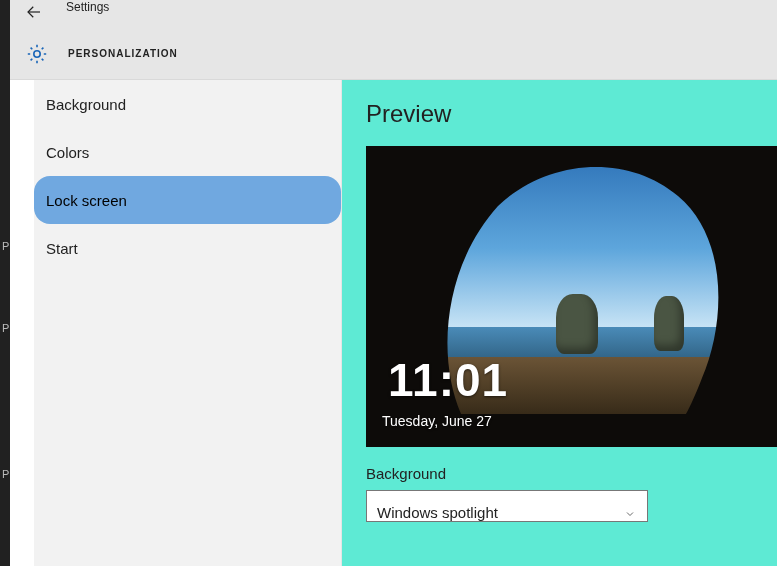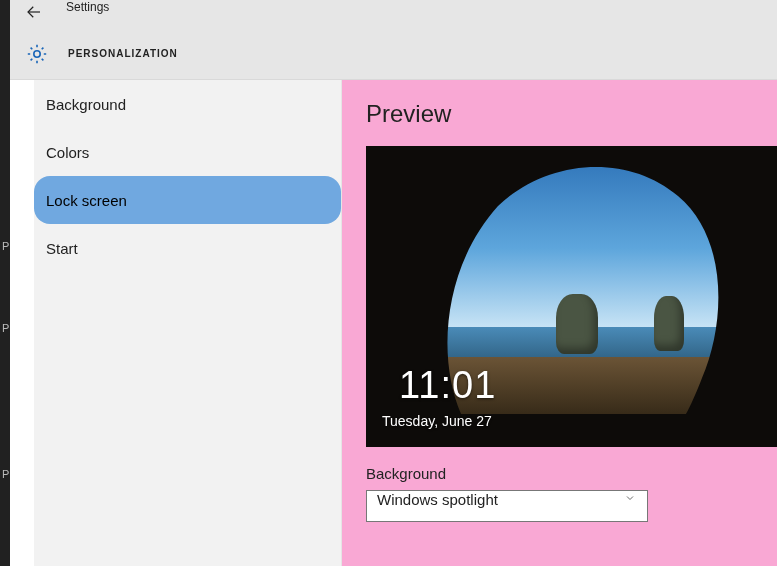--- a/index.html
+++ b/index.html
@@ -78,21 +78,21 @@
     color: #222;
     cursor: pointer;
   }
   .nav-item.selected {
     background: #70a8e0;
     color: #000;
     border-radius: 16px;
   }
   .content {
     flex: 1;
-    background: #f9a8d4;
+    background: #5eead4;
     padding: 20px 0 0 24px;
     display: flex;
     flex-direction: column;
   }
   .content-title {
     font-size: 24px;
     font-weight: 400;
     color: #222;
     margin-bottom: 18px;
   }
@@ -125,24 +125,24 @@
   .rock {
     position: absolute;
     background: #4a5543;
     border-radius: 40% 40% 20% 20%;
     box-shadow: inset -4px -6px 8px rgba(0,0,0,0.35);
   }
   .rock1 { width: 42px; height: 60px; left: 190px; top: 148px; }
   .rock2 { width: 30px; height: 55px; left: 288px; top: 150px; }
   .clock {
     position: absolute;
-    left: 33px; bottom: 40px;
+    left: 22px; bottom: 40px;
     color: #fff;
-    font-size: 38px;
-    font-weight: 400;
+    font-size: 46px;
+    font-weight: 700;
     letter-spacing: 1px;
     text-shadow: 0 1px 3px rgba(0,0,0,0.6);
   }
   .clock-date {
     position: absolute;
     left: 16px; bottom: 18px;
     color: #fff;
     font-size: 14px;
     text-shadow: 0 1px 2px rgba(0,0,0,0.6);
   }
@@ -150,21 +150,21 @@
     margin-top: 18px;
     font-size: 15px;
     color: #222;
   }
   .dropdown {
     margin-top: 8px;
     width: 282px;
     height: 32px;
     border: 1px solid #777;
     display: flex;
-    align-items: flex-start;
+    align-items: flex-end;
     justify-content: space-between;
     padding: 0 10px;
     font-size: 15px;
     color: #222;
     cursor: pointer;
     background: #fff;
   }
   .chev {
     width: 14px; height: 14px;
     display:flex; align-items:center; justify-content:center;

